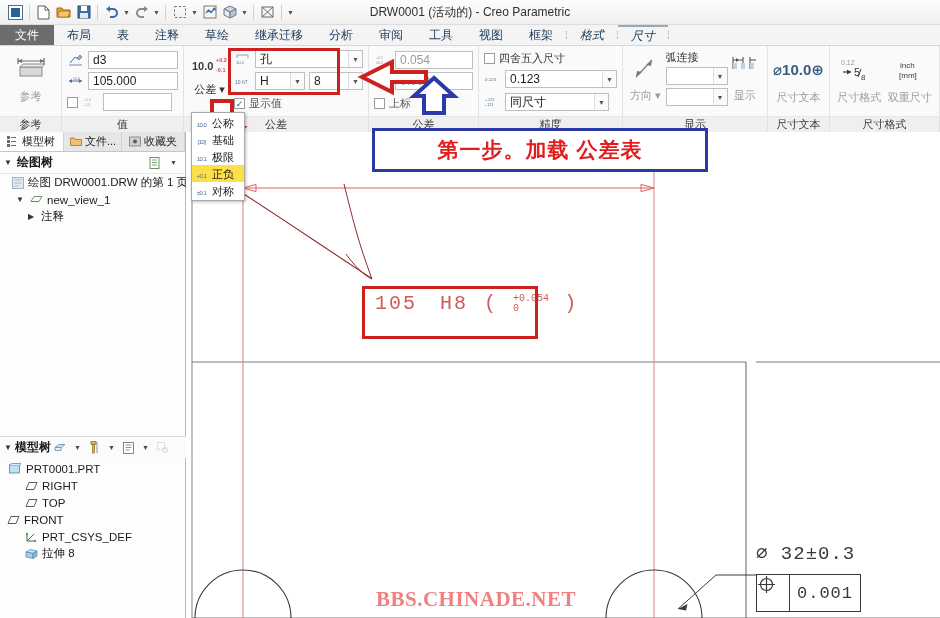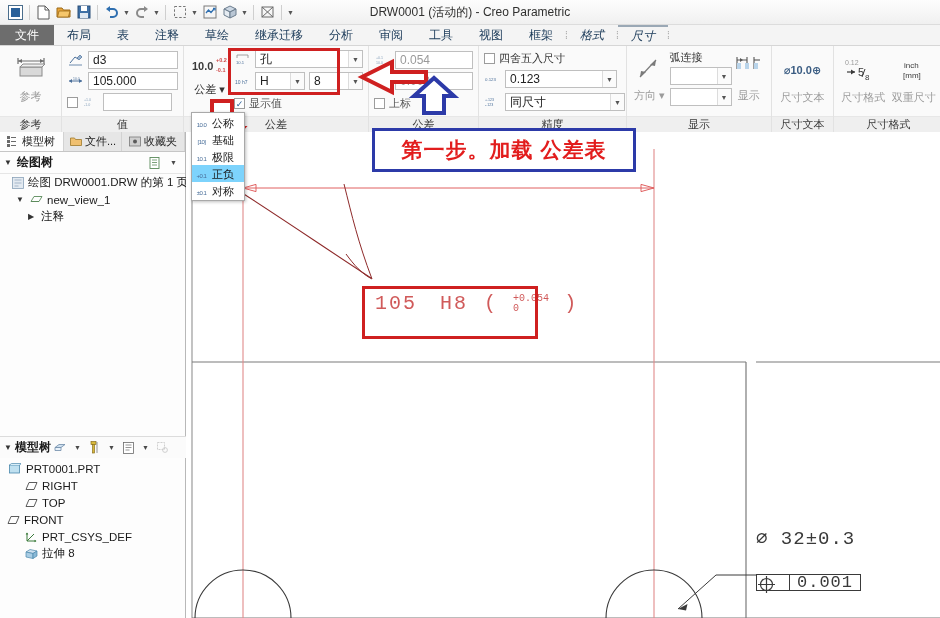--- a/index.html
+++ b/index.html
@@ -111,21 +111,21 @@
                    font-size:13px;font-weight:bold;color:#333; }
 
   
   .dropmenu {
     position: absolute; left: 191px; top: 112px; width: 54px;
     background: #fff; border: 1px solid #a9a9a9; box-shadow: 1px 1px 3px rgba(0,0,0,.25);
     z-index: 40; padding: 1px 0;
   }
   .dmi { height: 17px; display: flex; align-items: flex-end; gap: 3px; padding-left: 2px;
          font-size: 11px; color: #1a1a1a; }
-  .dmi.sel { background: #7dd3fc; }
+  .dmi.sel { background: #fde047; }
   .dmi .di { width: 15px; height: 13px; font-size: 6px; color: #4a6f9a;
              display:flex;align-items:center;justify-content:center; letter-spacing:-.5px;}
 
   
   .leftpanel {
     position: absolute; left: 0; top: 132px; width: 186px; height: 486px;
     background: #fdfdfd; border-right: 1px solid #b8b8b8;
   }
   .lp-tabs { display: flex; height: 20px; background: #eeeeee; border-bottom: 1px solid #c6c6c6; }
   .lp-tab {
@@ -157,21 +157,21 @@
 
   
   .canvas {
     position: absolute; left: 186px; top: 132px; width: 754px; height: 486px;
     background: #ffffff; overflow: hidden;
   }
   .canvas svg { position: absolute; left: 0; top: 0; }
 
   
   .note-box {
-    position: absolute; left: 372px; top: 128px; width: 264px; height: 44px;
+    position: absolute; left: 372px; top: 128px; width: 336px; height: 44px;
     border: 3px solid #2c3aa8; background: #ffffff; z-index: 30;
     display: flex; align-items: center; justify-content: center;
   }
   .note-box span { color: #e21d1d; font-size: 21px; font-weight: bold; letter-spacing: 1px; }
 
   .hl-red {
     position: absolute; border: 3px solid #cf2020; z-index: 31; pointer-events: none;
   }
   #hl-combo   { left: 228px; top: 48px;  width: 112px; height: 47px; }
   #hl-menuitem{ left: 192px; top: 148px; width: 52px;  height: 19px; }
@@ -435,21 +435,21 @@
             <span class="carrow">▼</span>
           </span>
         </div>
         <div class="field-row" style="margin-top:2px">
           <span class="fld-icon">
             <svg width="15" height="12" viewBox="0 0 15 12">
                 <text x="0" y="5" font-size="3.6" fill="#4a6f9a">+.123</text>
                 <text x="0" y="10" font-size="3.6" fill="#4a6f9a">-.123</text>
               </svg>
           </span>
-          <span class="combo" style="width:120px">
+          <span class="combo" style="width:104px">
             <span class="cval">同尺寸</span>
             <span class="carrow">▼</span>
           </span>
         </div>
       </div>
       <div class="rgroup-label">精度</div>
     </div>
 
     <div class="rgroup" style="width:145px">
       <div class="rgroup-body" style="padding-top:3px">
@@ -488,21 +488,21 @@
           </span>
           <span>显示</span>
         </div>
       </div>
       <div class="rgroup-label">显示</div>
     </div>
 
     <div class="rgroup" style="width:62px">
       <div class="rgroup-body" style="justify-content:center;padding-top:5px">
         <div class="bigbtn">
-          <span class="glyph" style="font-size:11px;color:#3a5c82;font-weight:bold">⌀10.0⊕</span>
+          <span class="glyph" style="font-size:15px;color:#3a5c82;font-weight:bold">⌀10.0⊕</span>
           <span>尺寸文本</span>
         </div>
       </div>
       <div class="rgroup-label">尺寸文本</div>
     </div>
 
     <div class="rgroup" style="width:110px">
       <div class="rgroup-body" style="justify-content:center;padding-top:5px;gap:2px">
         <div class="bigbtn" style="width:52px">
           <span class="glyph">
@@ -748,24 +748,24 @@
       <span style="margin-left:9px">H8</span>
       <span style="margin-left:2px">(</span>
       <span style="display:inline-flex;flex-direction:column;vertical-align:middle;
                    font-size:10px;line-height:10px;letter-spacing:0;margin:0 1px">
         <span>+0.054</span>
         <span>0</span>
       </span>
       <span>)</span>
     </div>
 
-    <div style="position:absolute;left:570px;top:394px;color:#3a3a3a;font-size:19px;
+    <div style="position:absolute;left:570px;top:409px;color:#3a3a3a;font-size:19px;
                 font-family:'Liberation Mono','DejaVu Sans Mono',monospace;letter-spacing:1px;white-space:nowrap">⌀ 32±0.3</div>
 
-    <div style="position:absolute;left:570px;top:442px;display:flex;border:1px solid #3a3a3a;height:17px;background:#fff">
+    <div style="position:absolute;left:570px;top:442px;display:flex;border:1px solid #3a3a3a;height:38px;background:#fff">
       <div style="width:33px;display:flex;align-items:center;justify-content:center;border-right:1px solid #3a3a3a">
         <svg width="19" height="19" viewBox="0 0 19 19">
             <circle cx="9.5" cy="9.5" r="6" fill="none" stroke="#3a3a3a" stroke-width="1.2"></circle>
             <path d="M9.5 1v17M1 9.5h17" stroke="#3a3a3a" stroke-width="1.2"></path>
           </svg>
       </div>
       <div style="padding:0 7px;display:flex;align-items:center;color:#3a3a3a;font-size:17px;
                   font-family:'Liberation Mono','DejaVu Sans Mono',monospace;letter-spacing:1px">0.001</div>
     </div>
   </div>
@@ -786,14 +786,15 @@
 
     <g>
       <path d="M424 113 L424 96 L414 96 L434 78 L454 96 L444 96 L444 113 Z" fill="#ffffff" stroke="#2c3aa8" stroke-width="4" stroke-linejoin="miter"></path>
     </g>
 
     <g>
       <path d="M212 101 L212 128 L201 128 L222 151 L243 128 L232 128 L232 101 Z" fill="#ffffff" stroke="#cf2020" stroke-width="4" stroke-linejoin="miter"></path>
     </g>
   </svg>
 
+  <div class="watermark">BBS.CHINADE.NET</div>
 
 </div>
 
 </body></html>

